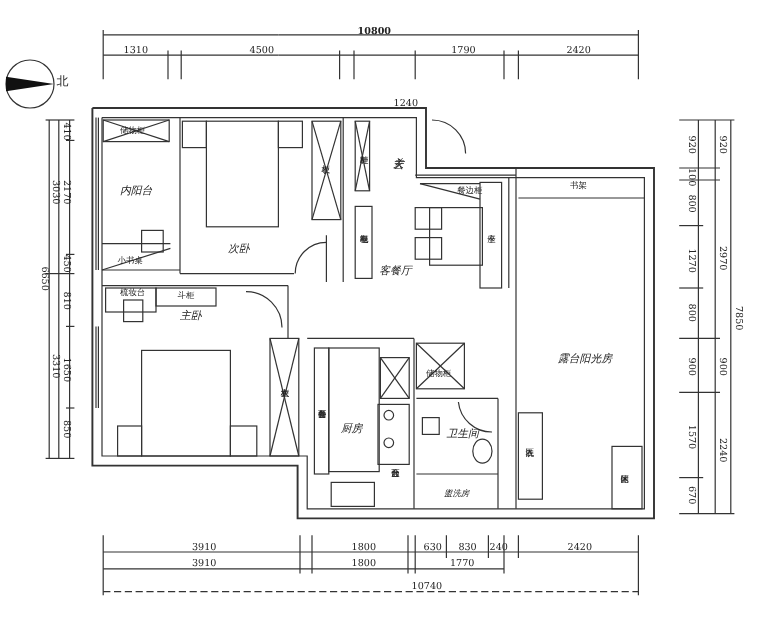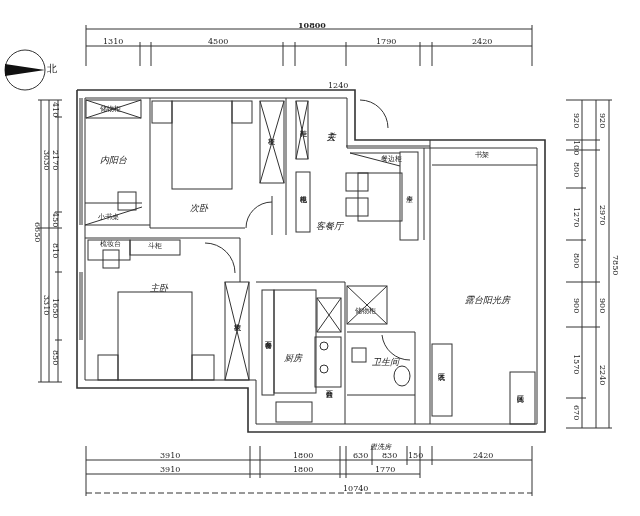--- a/index.html
+++ b/index.html
@@ -161,21 +161,21 @@
 <span class="lbl" style="left:103px;top:38px;text-align:center;">1310</span>
 <span class="lbl" style="left:208px;top:38px;">4500</span>
 <span class="lbl" style="left:328px;top:38px;margin-top:44px;">1240</span>
 <span class="lbl" style="left:376px;top:38px;">1790</span>
 <span class="lbl" style="left:472px;top:38px;">2420</span>
 
 <span class="lbl" style="left:160px;top:452px;">3910</span>
 <span class="lbl" style="left:293px;top:452px;">1800</span>
 <span class="lbl" style="left:353px;top:452px;">630</span>
 <span class="lbl" style="left:382px;top:452px;">830</span>
-<span class="lbl" style="left:408px;top:452px;">150</span>
+<span class="lbl" style="left:408px;top:452px;">240</span>
 <span class="lbl" style="left:473px;top:452px;">2420</span>
 <span class="lbl" style="left:160px;top:466px;">3910</span>
 <span class="lbl" style="left:293px;top:466px;">1800</span>
 <span class="lbl" style="left:375px;top:466px;">1770</span>
 <span class="lbl" style="left:303px;top:485px;margin-left:40px;">10740</span>
 
 <span class="lbl vtext" style="left:33px;top:222px;">6650</span>
 <span class="lbl vtext" style="left:42px;top:150px;">3030</span>
 <span class="lbl vtext" style="left:51px;top:102px;">410</span>
 <span class="lbl vtext" style="left:51px;top:150px;">2170</span>
@@ -194,27 +194,27 @@
 <span class="lbl vtext" style="left:572px;top:140px;">100</span>
 <span class="lbl vtext" style="left:572px;top:162px;">800</span>
 <span class="lbl vtext" style="left:572px;top:207px;">1270</span>
 <span class="lbl vtext" style="left:572px;top:253px;">800</span>
 <span class="lbl vtext" style="left:572px;top:298px;">900</span>
 <span class="lbl vtext" style="left:572px;top:354px;">1570</span>
 <span class="lbl vtext" style="left:572px;top:405px;">670</span>
 
 <span class="room" style="left:100px;top:156px;">内阳台</span>
 <span class="room" style="left:190px;top:204px;">次卧</span>
-<span class="room" style="left:150px;top:284px;">主卧</span>
+<span class="room" style="left:150px;top:260px;">主卧</span>
 <span class="room" style="left:316px;top:222px;">客餐厅</span>
 <span class="room" style="left:284px;top:354px;">厨房</span>
 <span class="room" style="left:372px;top:358px;">卫生间</span>
 <span class="room" style="left:465px;top:296px;">露台阳光房</span>
 <span class="room vtext" style="left:326px;top:124px;">玄关</span>
-<span class="room small" style="left:370px;top:408px;margin-top:36px;">盥洗房</span>
+<span class="room small" style="left:370px;top:408px;">盥洗房</span>
 
 <span class="lbl small" style="left:100px;top:106px;">储物柜</span>
 <span class="lbl small" style="left:98px;top:214px;">小书桌</span>
 <span class="lbl small vtext" style="left:267px;top:132px;">衣柜</span>
 <span class="lbl small vtext" style="left:299px;top:124px;">鞋柜</span>
 <span class="lbl small vtext" style="left:299px;top:190px;">电视柜</span>
 <span class="lbl small" style="left:100px;top:241px;">梳妆台</span>
 <span class="lbl small" style="left:148px;top:243px;">斗柜</span>
 <span class="lbl small vtext" style="left:233px;top:318px;">大衣柜</span>
 <span class="lbl small vtext" style="left:264px;top:336px;">备餐台面</span>

